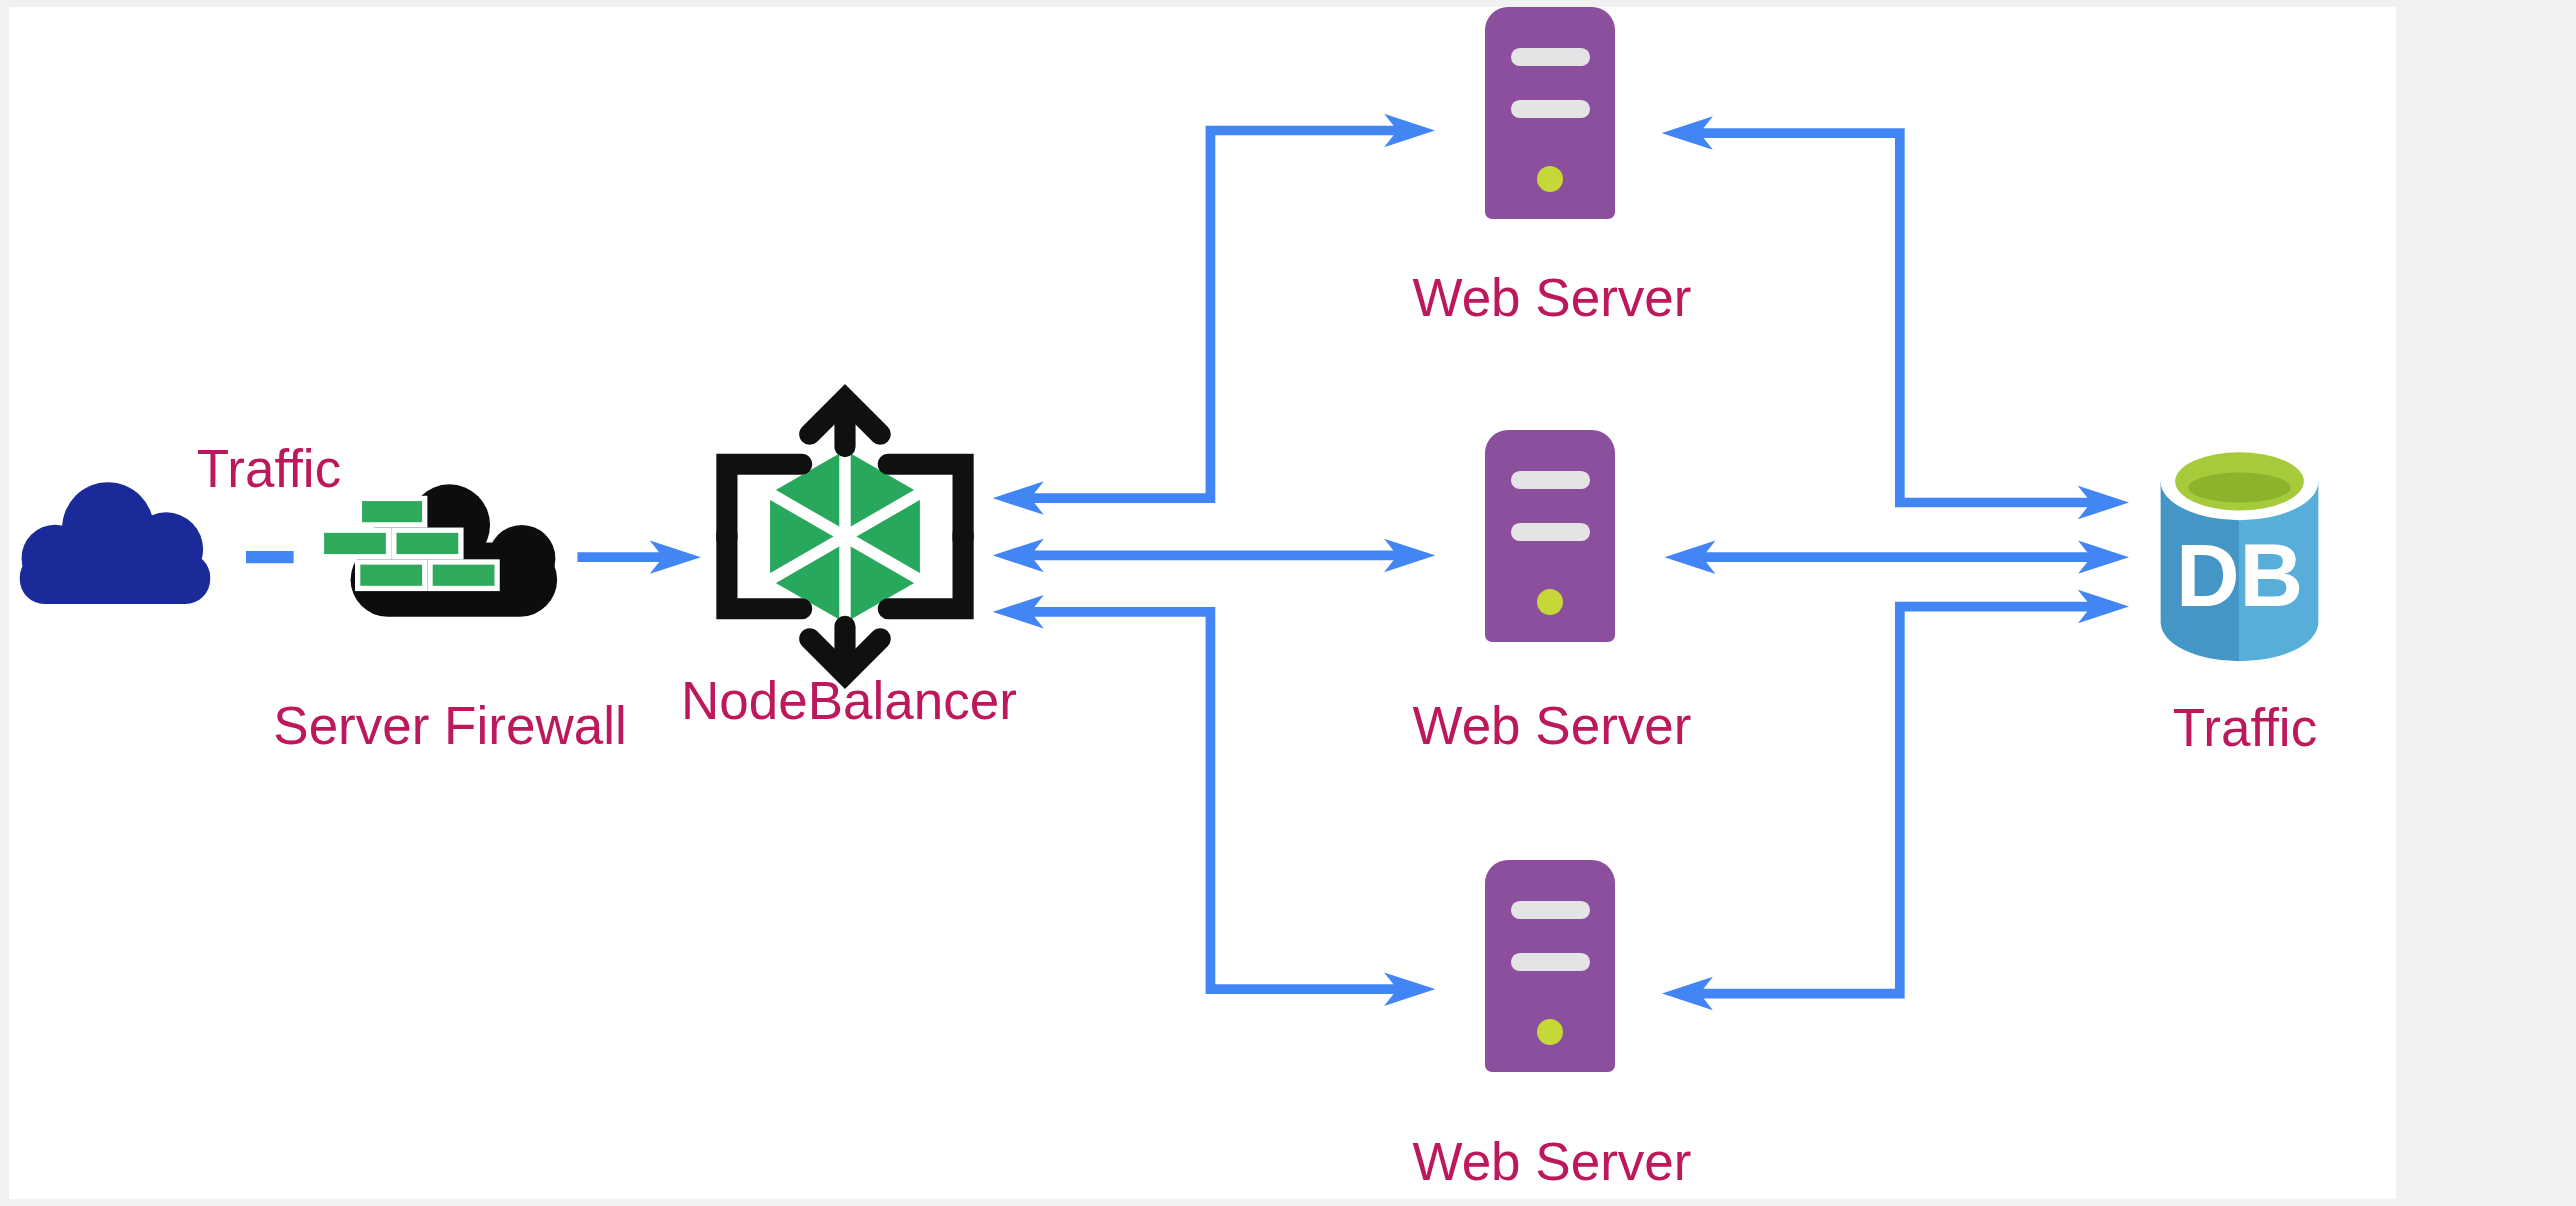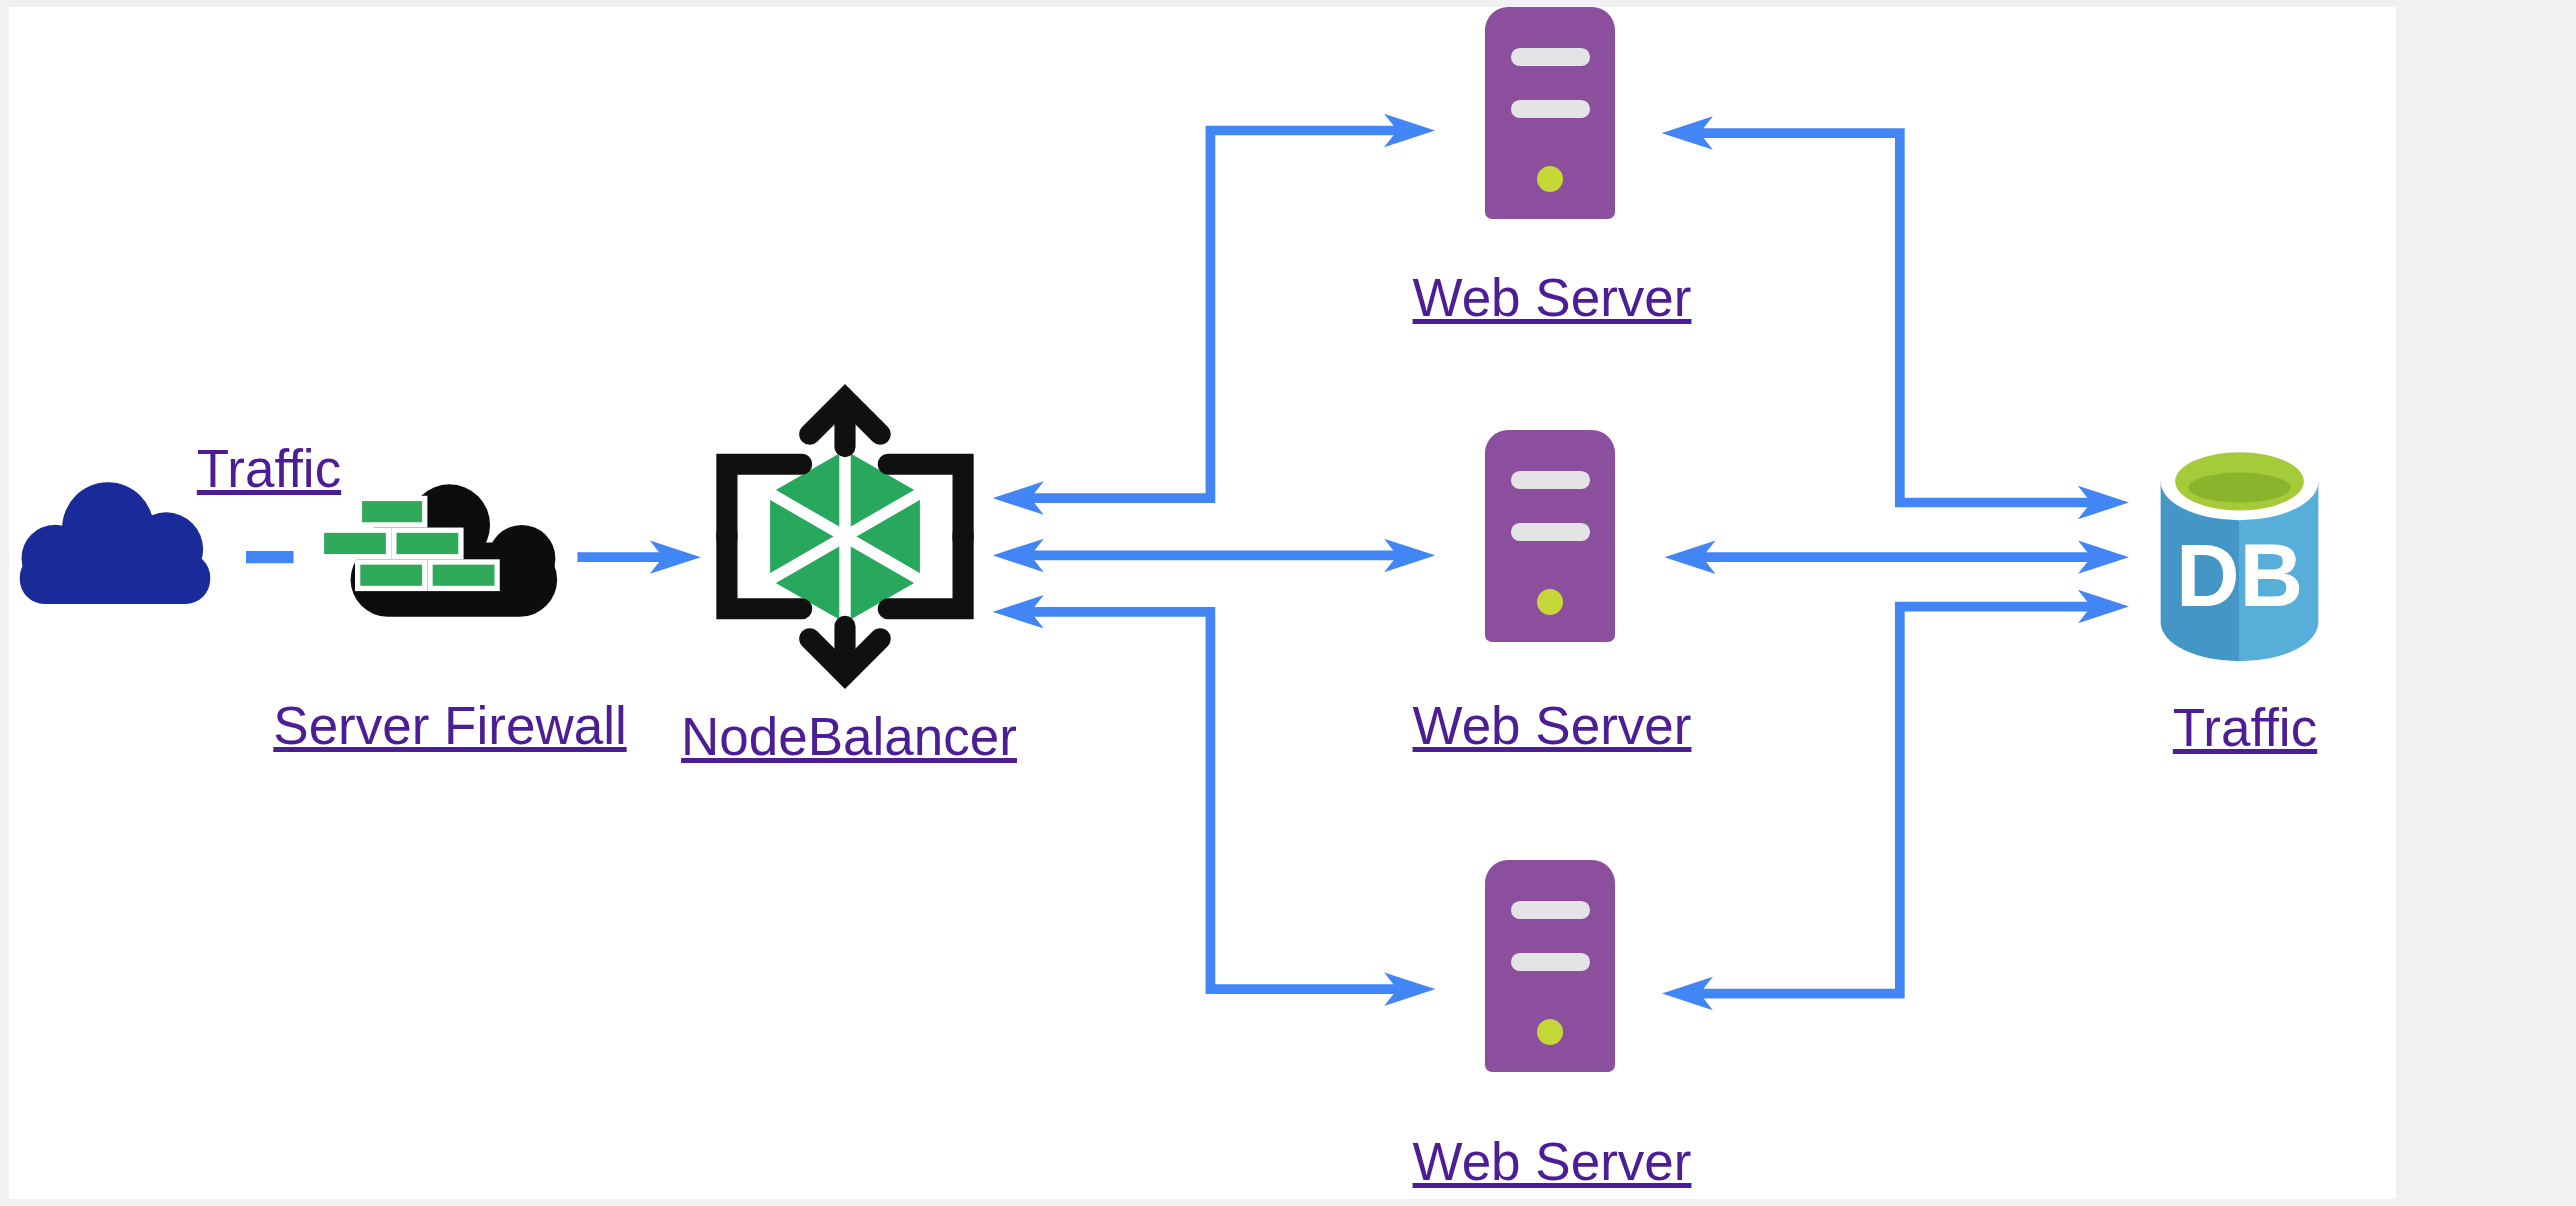--- a/index.html
+++ b/index.html
@@ -9,26 +9,26 @@
     font-family:"Liberation Sans",sans-serif;
   }
   .surface{
     position:absolute;left:8.8px;top:7px;width:2387px;height:1192px;
     background:#ffffff;
   }
   .wires{position:absolute;left:0;top:0;width:2576px;height:1206px;pointer-events:none;}
   .node-icon{position:absolute;}
   .lbl{
     position:absolute;transform:translateX(-50%);
-    font:400 53px "Liberation Sans",sans-serif;color:#4c1d95;
-    white-space:nowrap;line-height:1.1;text-decoration:underline;
+    font:400 53px "Liberation Sans",sans-serif;color:#be185d;
+    white-space:nowrap;line-height:1.1;
   }
   #lbl-traffic{left:269px;top:440px;}
   #lbl-firewall{left:450px;top:697px;}
-  #lbl-nodebalancer{left:849px;top:708px;text-align:center;}
+  #lbl-nodebalancer{left:849px;top:672px;text-align:center;}
   #lbl-ws-top{left:1552px;top:269px;}
   #lbl-ws-mid{left:1552px;top:697px;}
   #lbl-ws-bottom{left:1552px;top:1133px;}
   #lbl-database{left:2245px;top:699px;}
 
   #icon-traffic{left:8.8px;top:470px;width:212px;height:134px;}
   #icon-firewall{left:317px;top:479px;width:249px;height:143px;}
   #icon-nodebalancer{left:704px;top:382px;width:282px;height:309px;}
   #icon-database{left:2158px;top:439px;width:163px;height:224px;}
 

